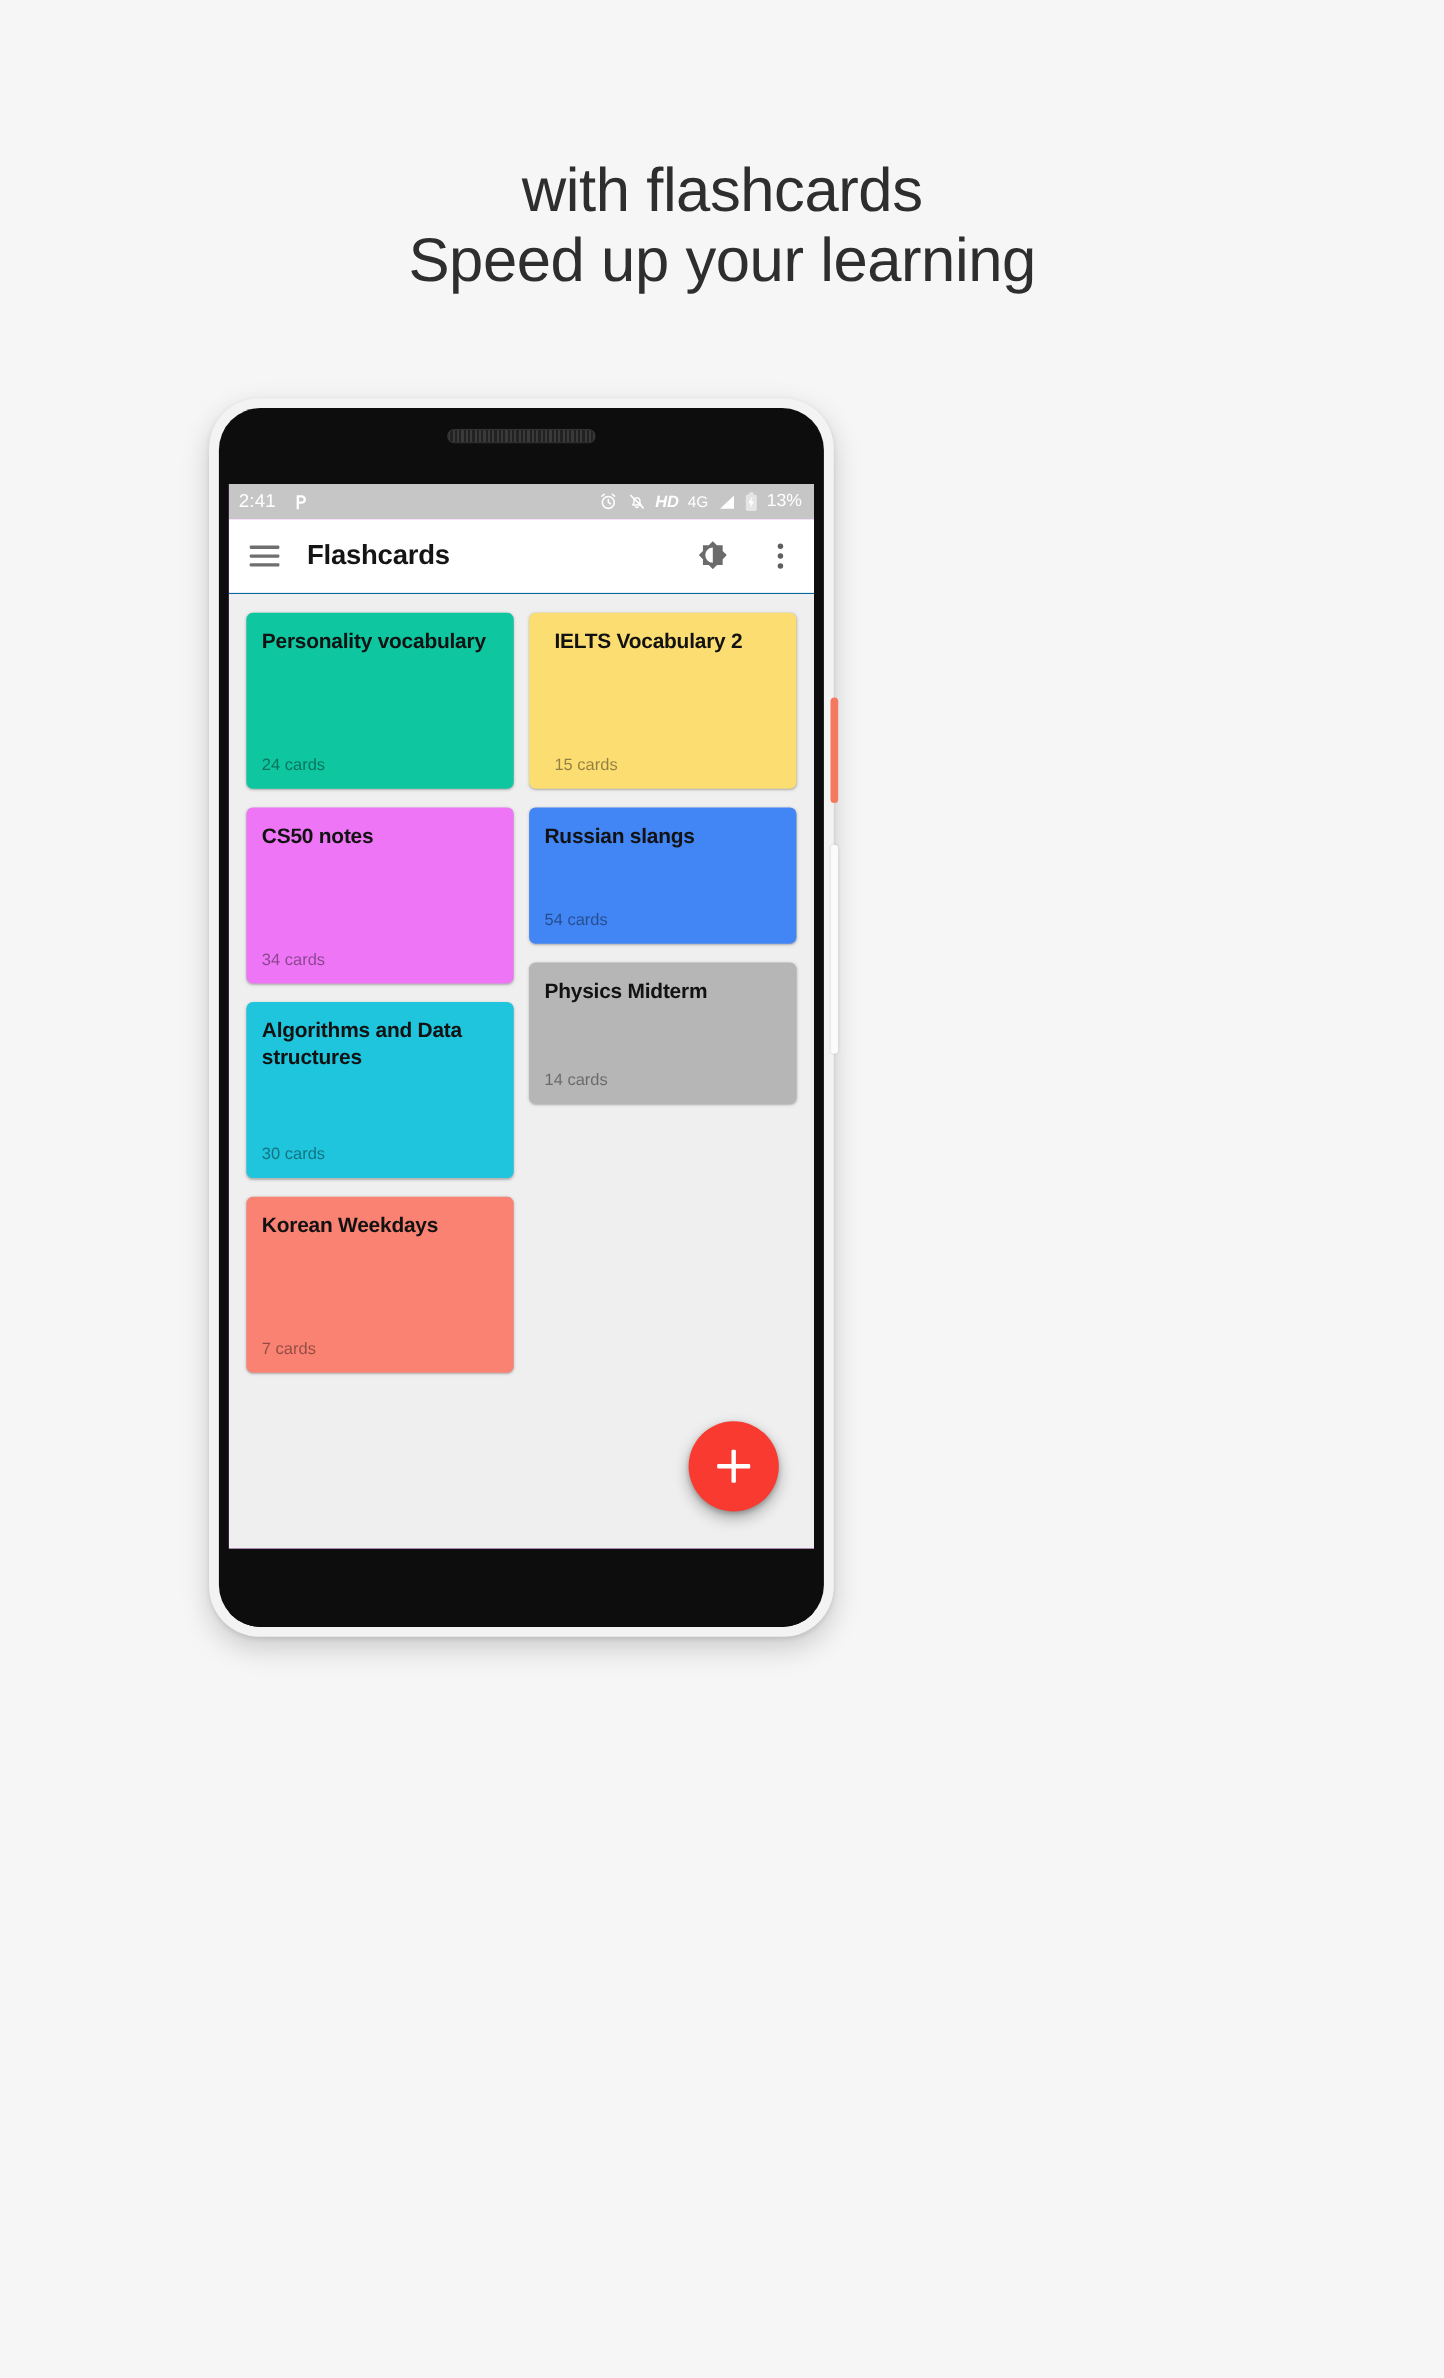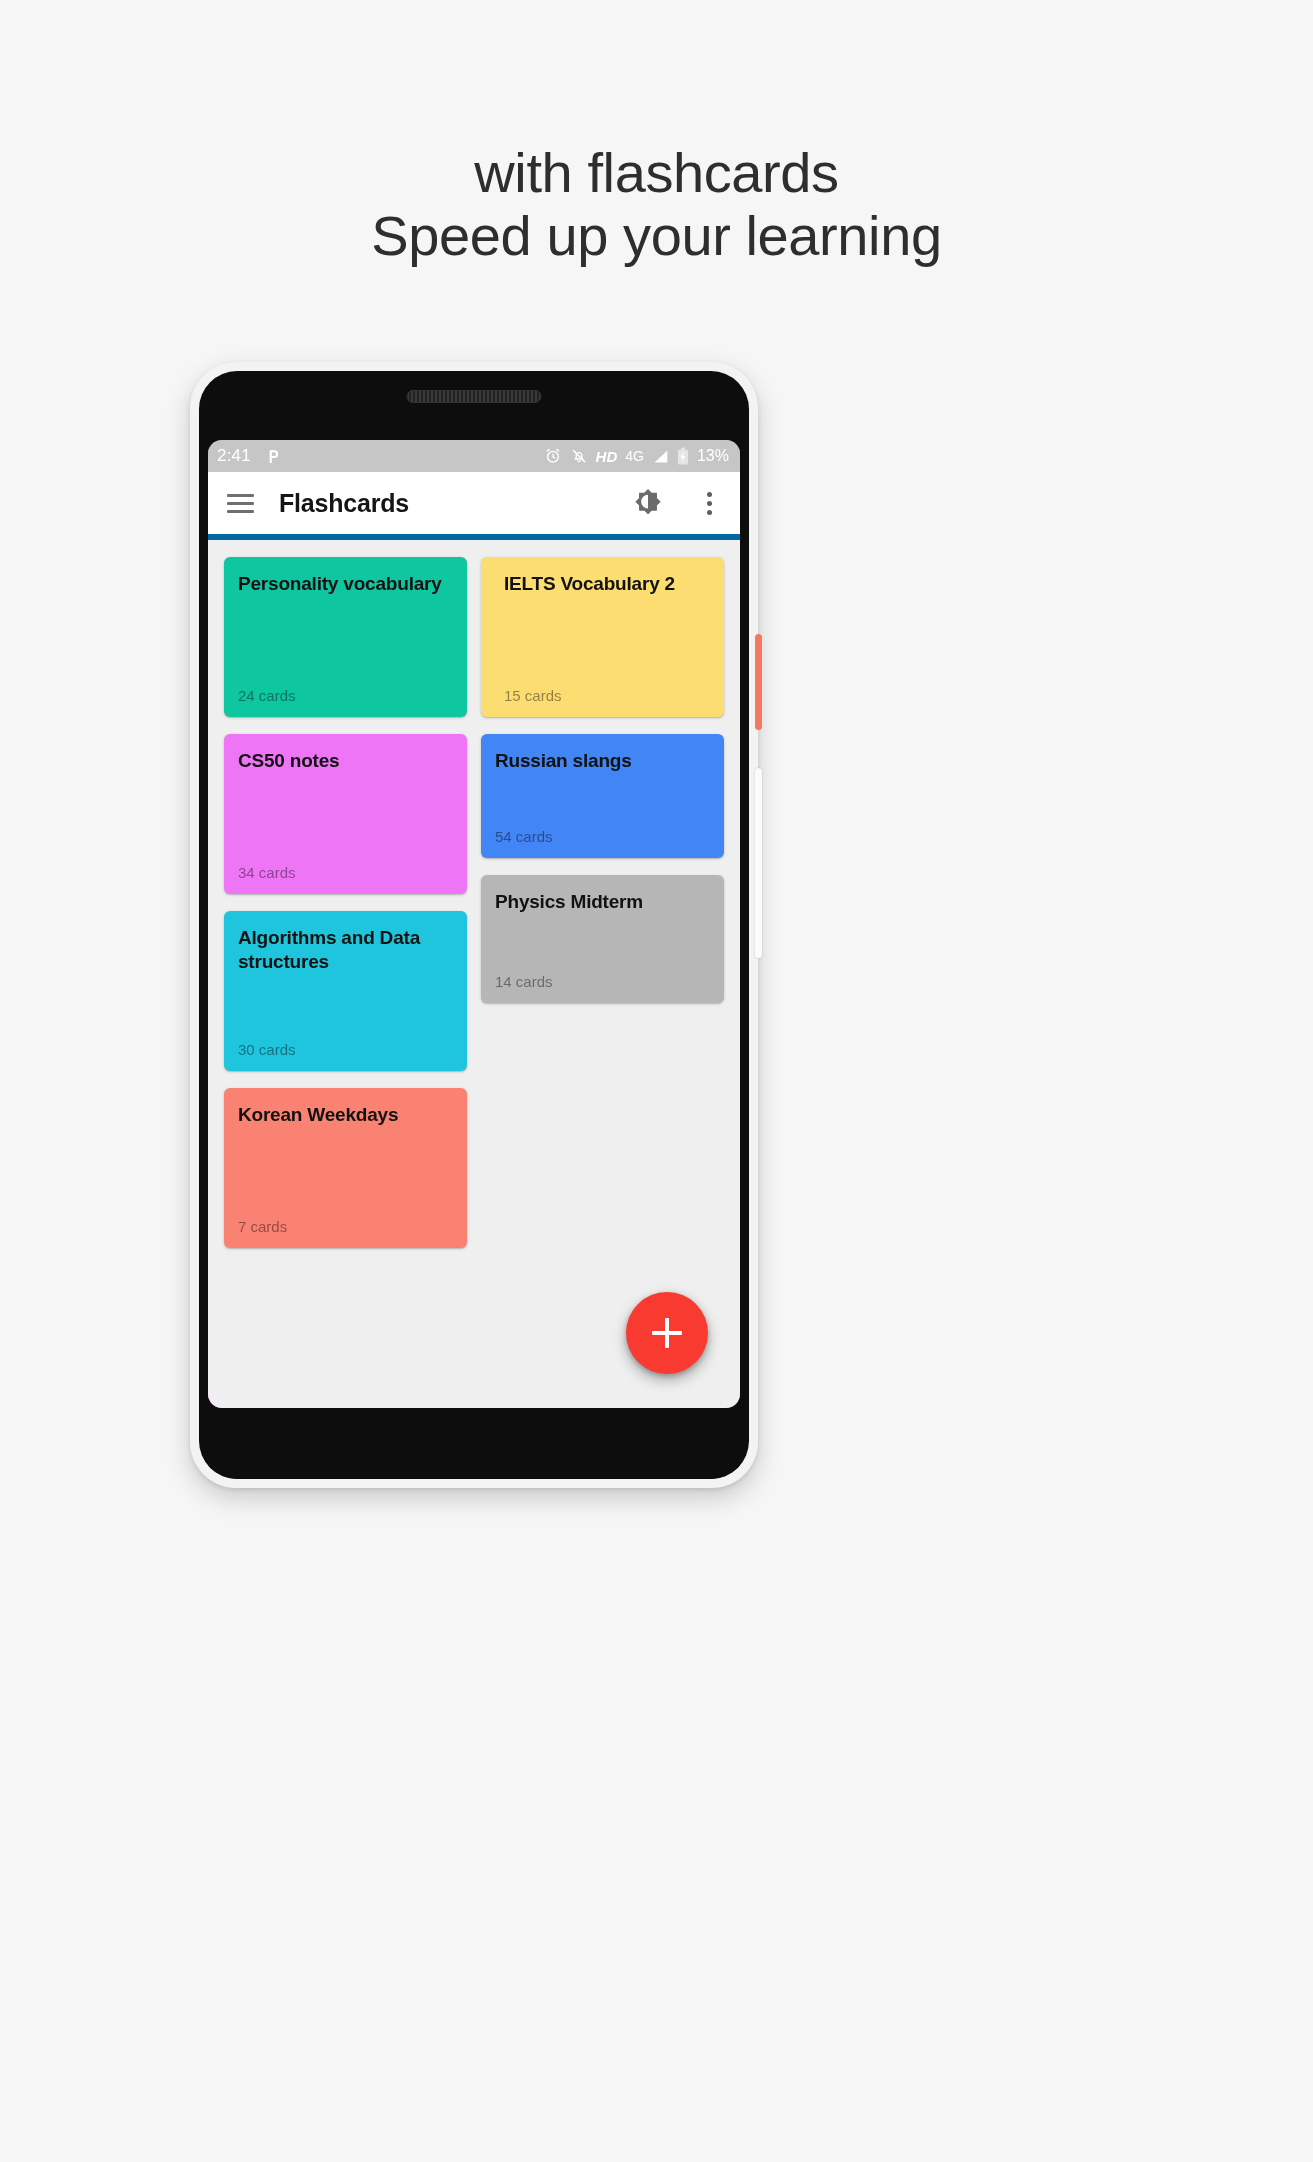--- a/index.html
+++ b/index.html
@@ -57,21 +57,20 @@
     background: repeating-linear-gradient(90deg,#3a3a3a 0 2px,#222 2px 4px);
     border:1px solid #343434;
   }
 
   
   .screen {
     position:absolute; left:9px; top:69px;
     width:532px; height:968px;
     background:#d946ef;
     overflow:hidden;
-    border-radius:14px;
   }
 
   
   .statusbar {
     height:32px; background:#c6c6c6;
     display:flex; align-items:center;
     padding:0 11px 0 9px;
     color:#ffffff;
     font-size:17px; font-weight:600;
   }
@@ -81,21 +80,21 @@
   .sb-txt-hd { font-size:15px; font-weight:700; font-style:italic; }
   .sb-txt-4g { font-size:14px; font-weight:400; }
   .sb-batt { font-size:16px; font-weight:500; }
   .ico { display:inline-flex; align-items:center; justify-content:center; }
 
   
   .appbar {
     height:68px; background:#ffffff;
     display:flex; align-items:center;
     padding:0 20px 0 19px;
-    border-bottom:6px solid #0369a1;
+    border-bottom:1px solid #0369a1;
   }
   .hamburger { width:27px; display:flex; flex-direction:column; gap:5px; cursor:pointer; }
   .hamburger span { display:block; height:3px; background:#6f6f6f; border-radius:1px; }
   .appbar-title {
     margin-left:25px;
     font-size:25px; font-weight:700; color:#151515;
     letter-spacing:-0.2px;
   }
   .appbar-actions { margin-left:auto; display:flex; align-items:center; gap:34px; }
   .dots { display:flex; flex-direction:column; gap:4px; cursor:pointer; padding:4px 8px; }

